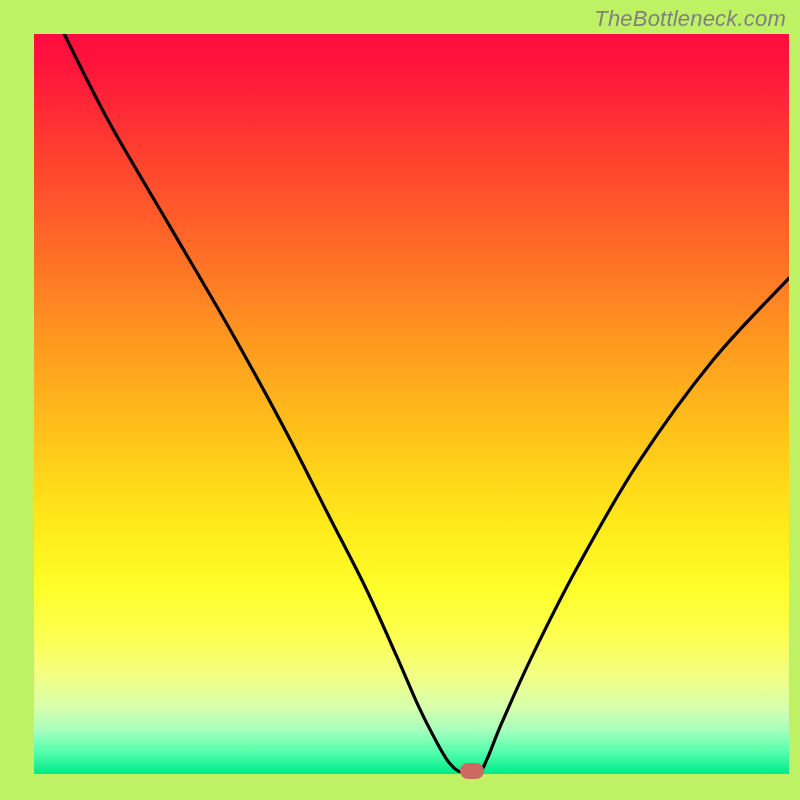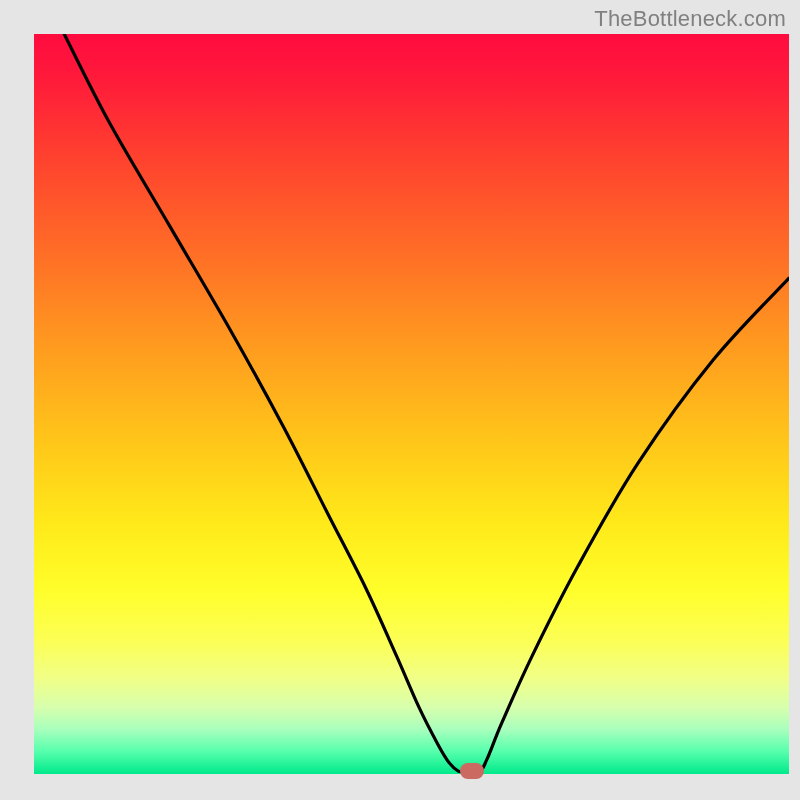--- a/index.html
+++ b/index.html
@@ -10,21 +10,22 @@
     overflow: hidden;
     background: #000;
     font-family: Arial, Helvetica, sans-serif;
   }
   .frame {
     position: absolute;
     left: 0;
     top: 0;
     width: 800px;
     height: 800px;
-    background: #e5e5e5;
+    background: #bef264;
+    font-style: italic;
   }
   .plot {
     position: absolute;
     left: 34px;
     top: 34px;
     width: 755px;
     height: 740px;
     background: linear-gradient(to bottom,
       #ff0b3f 0%,
       #ff1a3a 6%,

